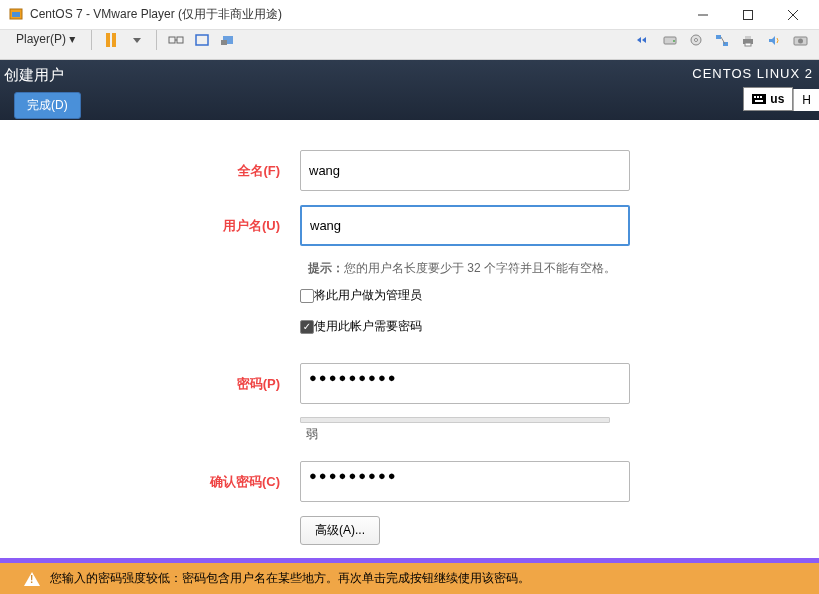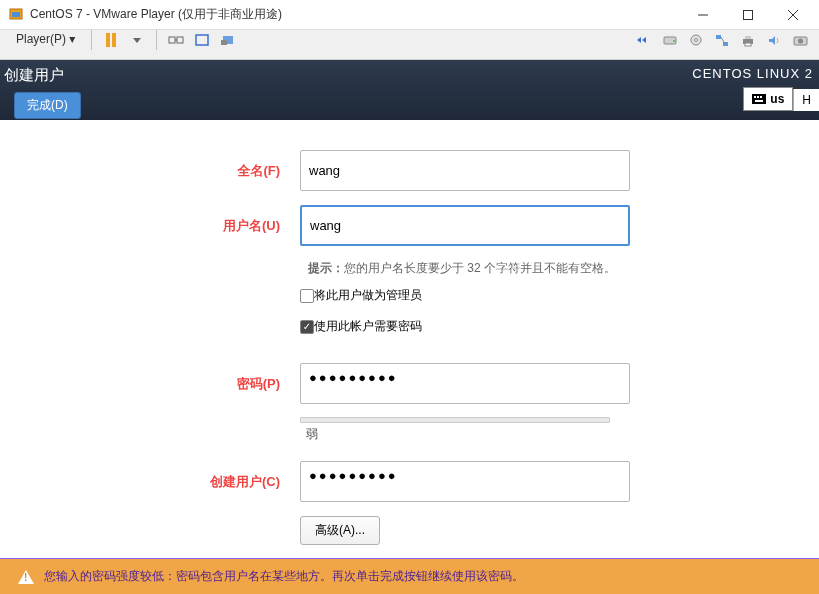--- a/index.html
+++ b/index.html
@@ -37,21 +37,21 @@
 .text-input.focused { border: 2px solid #4a90d9; outline: none; }
 .hint-text { font-size: 12px; color: #666; margin-left: 8px; }
 .checkbox-row { display: flex; align-items: center; margin-bottom: 10px; font-size: 12px; }
 .cb { width: 14px; height: 14px; border: 1px solid #888; border-radius: 2px; display: inline-flex; align-items: center; justify-content: center; background: #fff; }
 .cb.checked { background: #4a4a4a; color: #fff; font-size: 10px; }
 .pw-strength { width: 310px; height: 6px; background: #e8e8e8; border: 1px solid #ccc; border-radius: 1px; position: relative; display: inline-block; vertical-align: middle; }
 .pw-strength .fill { height: 100%; width: 22%; background: #d9332e; }
 .pw-strength-label { font-size: 12px; color: #555; margin-left: 6px; }
 .adv-btn { padding: 5px 14px; border: 1px solid #b0b0b0; background: linear-gradient(#fdfdfd,#f0f0f0); border-radius: 3px; font-size: 12px; cursor: pointer; }
 
-.warning-bar { position: absolute; bottom: 0; left: 0; right: 0; height: 36px; background: #f0a646; display: flex; align-items: center; padding: 0 18px; gap: 10px; font-size: 12px; color: #4c1d95; border-top: 1px solid #8b5cf6; }
+.warning-bar { position: absolute; bottom: 0; left: 0; right: 0; height: 36px; background: #f0a646; display: flex; align-items: center; padding: 0 24px; gap: 10px; font-size: 12px; color: #000000; border-top: 5px solid #8b5cf6; }
 .warn-icon { width: 0; height: 0; border-left: 8px solid transparent; border-right: 8px solid transparent; border-bottom: 14px solid #fff; position: relative; }
 .warn-icon::after { content: "!"; position: absolute; left: -2px; top: 2px; color: #d08a30; font-size: 10px; font-weight: bold; }
 
 svg { display: block; }
 </style>
 </head>
 <body>
 
 <div class="titlebar">
   <span class="vm-icon">
@@ -230,21 +230,21 @@
 
     <div class="form-row" style="margin-bottom:18px;">
       <div class="form-label"></div>
       <div class="form-field">
         <span class="pw-strength"><span class="fill"></span></span>
         <span class="pw-strength-label">弱</span>
       </div>
     </div>
 
     <div class="form-row">
-      <div class="form-label">创建用户(C)</div>
+      <div class="form-label">确认密码(C)</div>
       <div class="form-field">
           <div class="text-input" style="line-height:28px;letter-spacing:2px;">●●●●●●●●●</div>
         </div>
     </div>
 
     <div class="form-row">
       <div class="form-label"></div>
       <div class="form-field"><button class="adv-btn">高级(A)...</button></div>
     </div>
 

